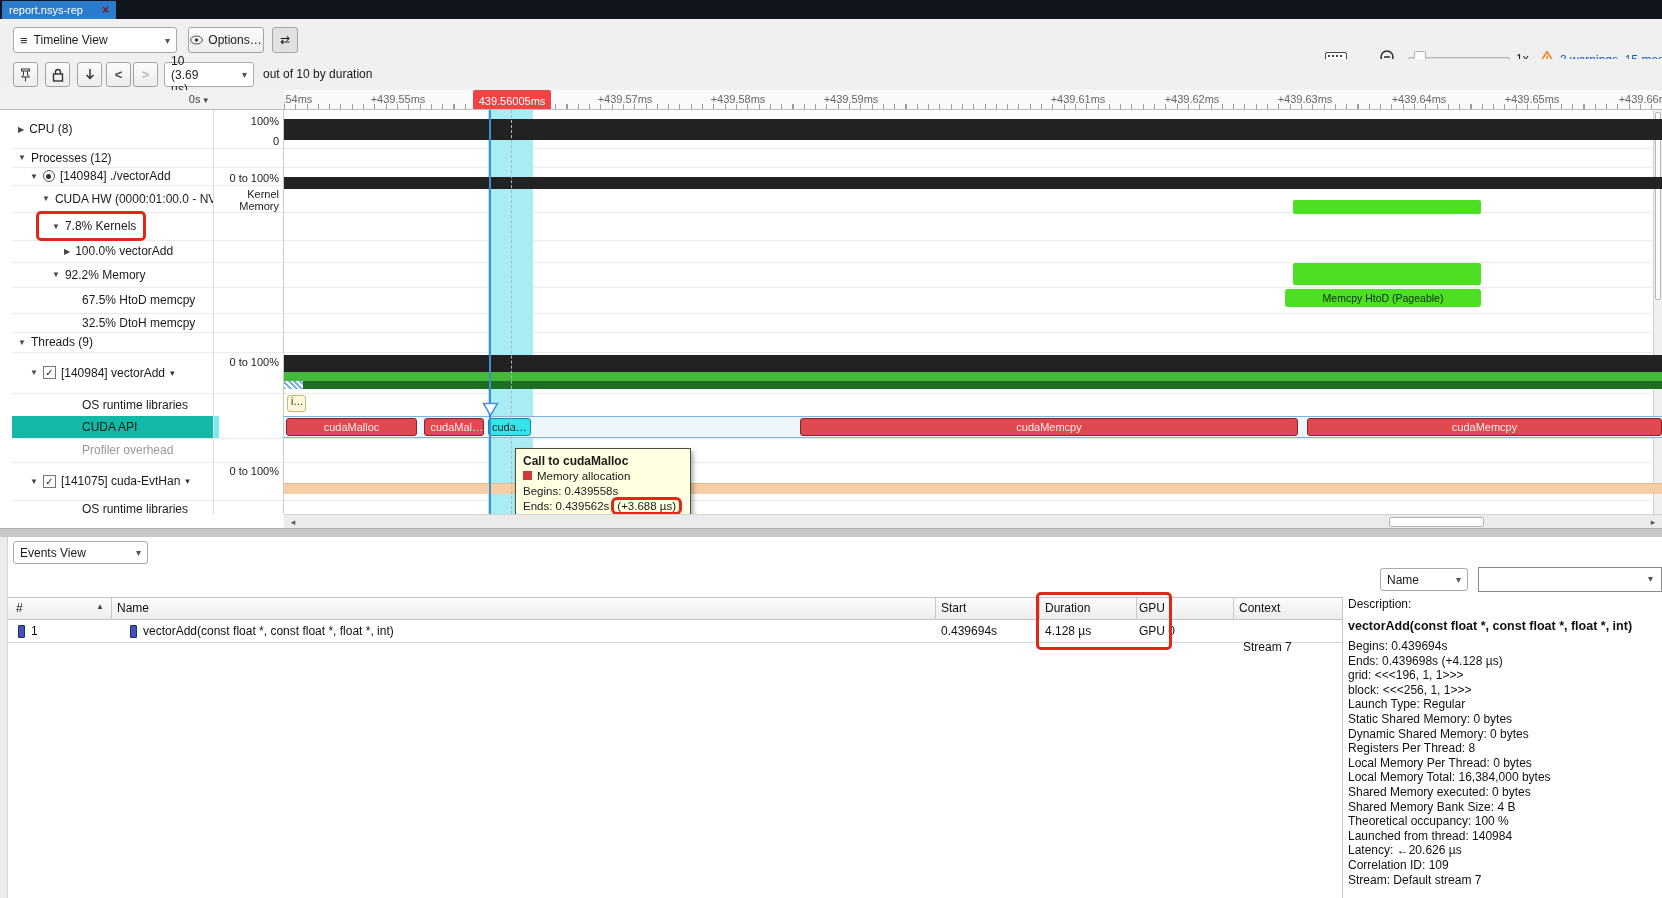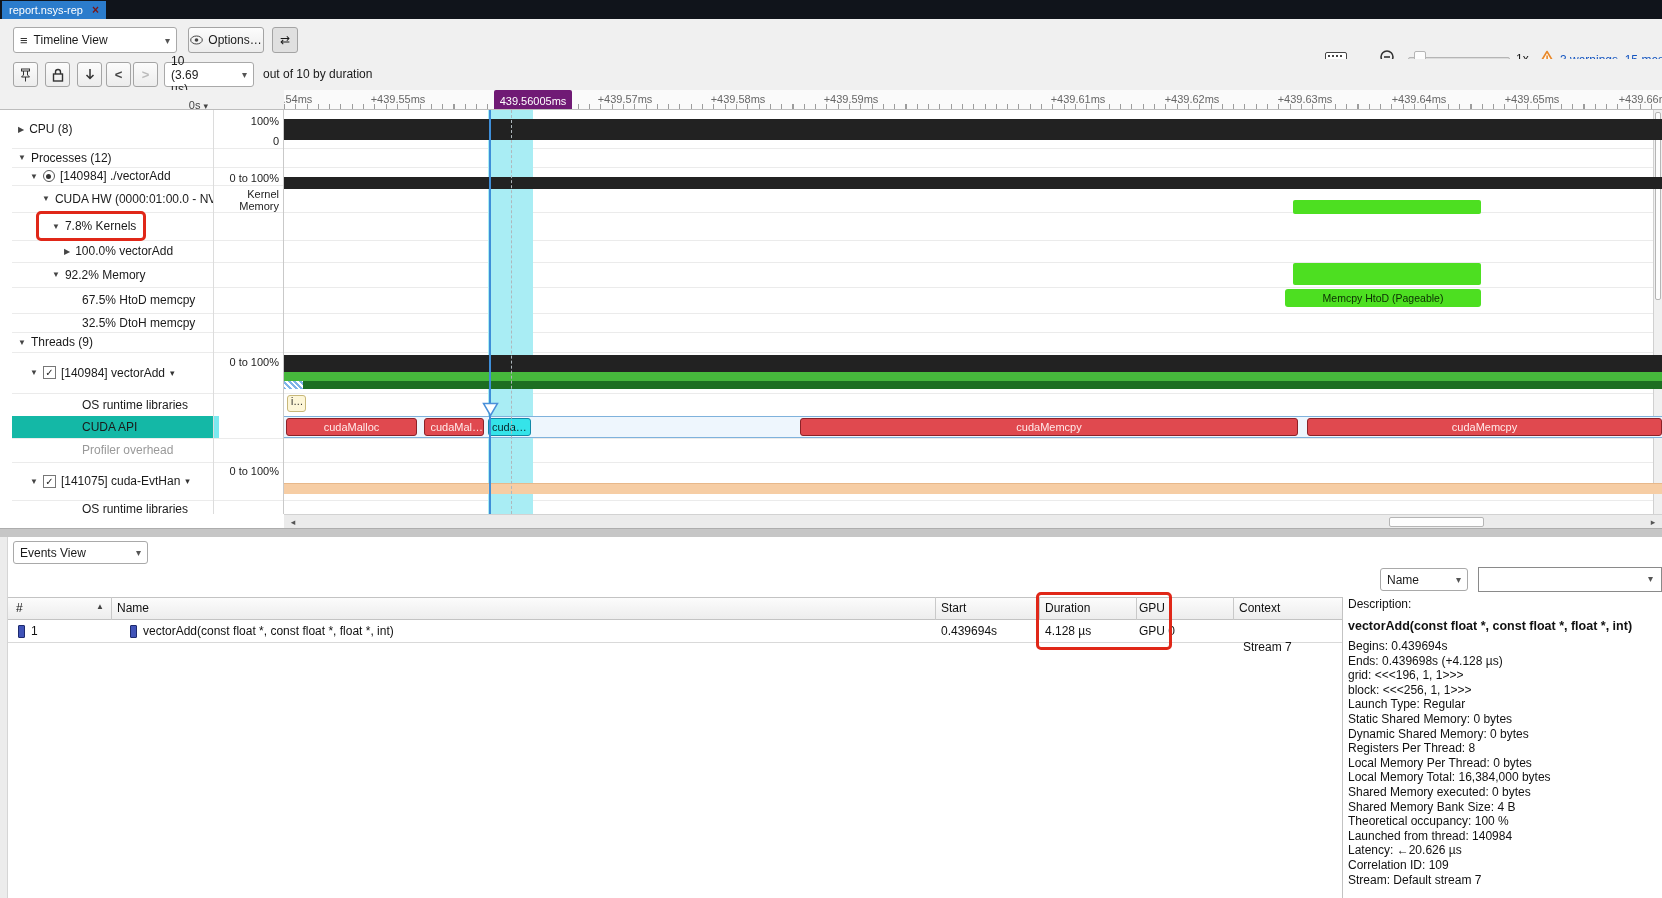--- a/index.html
+++ b/index.html
@@ -3,21 +3,21 @@
 <meta charset="utf-8">
 <style>
   html,body{margin:0;padding:0;background:#888;}
   #root{position:relative;width:1662px;height:898px;background:#f0f0f0;overflow:hidden;
         font-family:"Liberation Sans",sans-serif;color:#1a1a1a;}
   .a{position:absolute;}
   .nowrap{white-space:nowrap;overflow:hidden;}
   
   .tabbar{left:0;top:0;width:1662px;height:19px;background:#10141b;}
   .tab{left:2px;top:1px;height:18px;background:#2b7ccc;color:#fff;font-size:11px;
-       display:flex;align-items:center;padding:0 7px;gap:9px;}
+       display:flex;align-items:center;padding:0 7px;gap:19px;}
   .tab .close{color:#7a1515;font-weight:bold;font-size:12px;cursor:default;}
   
   .tb1{left:0;top:19px;width:1662px;height:40px;background:#f0f0f0;}
   .tb2{left:0;top:59px;width:1662px;height:31px;background:#f0f0f0;border-bottom:1px solid #cfcfcf;}
   .dd{box-sizing:border-box;border:1px solid #a9a9a9;border-radius:3px;background:#fff;
       display:flex;align-items:center;font-size:12px;padding:0 6px;gap:6px;}
   .dd .caret{margin-left:auto;color:#555;font-size:10px;}
   .btn{box-sizing:border-box;border:1px solid #a4a4a4;border-radius:3px;
        background:linear-gradient(#fcfcfc,#ececec);display:flex;align-items:center;
        justify-content:center;font-size:12px;gap:5px;}
@@ -26,22 +26,22 @@
   .chev{font-size:13px;font-weight:bold;color:#444;}
   .note{font-size:12px;color:#1a1a1a;}
   .link{color:#1455c0;text-decoration:underline;font-size:12px;white-space:nowrap;}
   
   .hdrleft{left:0;top:90px;width:284px;height:20px;background:#f1f1f1;border-bottom:1px solid #bdbdbd;box-sizing:border-box;}
   .ruler{left:284px;top:90px;width:1378px;height:20px;background:#fafafa;border-bottom:1px solid #bdbdbd;
          box-sizing:border-box;overflow:hidden;}
   .rlab{position:absolute;top:3px;transform:translateX(-50%);font-size:11px;color:#666;white-space:nowrap;}
   .ticks{position:absolute;left:0;bottom:0;width:1378px;height:5px;
          background:repeating-linear-gradient(to right,#9c9c9c 0 1px,transparent 1px 11.3px);}
-  .badge{position:absolute;top:0;left:189px;width:78px;height:22px;background:#701a75;color:#fff;
-         font-size:11px;border-radius:2px;display:flex;align-items:center;justify-content:center;z-index:5;margin-left:21px;}
+  .badge{position:absolute;top:0;left:189px;width:78px;height:22px;background:#ef4444;color:#fff;
+         font-size:11px;border-radius:2px;display:flex;align-items:center;justify-content:center;z-index:5;}
   
   .tl{left:0;top:110px;width:1662px;height:404px;background:#fff;overflow:hidden;}
   .sep{position:absolute;left:12px;width:1650px;height:1px;background:#ebebeb;}
   .colline{position:absolute;top:0;width:1px;height:404px;}
   .trow{position:absolute;left:12px;width:201px;display:flex;align-items:center;gap:5px;
         font-size:12px;box-sizing:border-box;overflow:hidden;white-space:nowrap;}
   .tw{font-size:8px;color:#444;flex:0 0 auto;}
   .vlab{position:absolute;left:213px;width:66px;text-align:right;font-size:11px;color:#222;}
   .chk{box-sizing:border-box;width:13px;height:13px;border:1px solid #777;background:#fff;
        font-size:10px;line-height:11px;text-align:center;color:#222;flex:0 0 auto;}
@@ -171,21 +171,21 @@
       <span class="chev" style="color:#bbb;">&gt;</span>
     </div>
     <div class="a dd" style="left:164px;top:3px;width:90px;height:25px;gap:37px;">
       <span>10 (3.69 µs)</span>
       <span class="caret">▾</span>
     </div>
     <span class="a note" style="left:263px;top:8px;">out of 10 by duration</span>
   </div>
 
   <div class="a hdrleft">
-    <span class="a" style="left:160px;top:3px;width:48px;text-align:right;font-size:11px;color:#444;margin-top:6px;">
+    <span class="a" style="left:160px;top:3px;width:48px;text-align:right;font-size:11px;color:#444;">
       <span>0s</span>
       <span style="font-size:9px;">▾</span>
     </span>
   </div>
   <div class="a ruler">
     <span class="rlab" style="left:1px;">+439.54ms</span>
     <span class="rlab" style="left:114px;">+439.55ms</span>
     <span class="rlab" style="left:341px;">+439.57ms</span>
     <span class="rlab" style="left:454px;">+439.58ms</span>
     <span class="rlab" style="left:567px;">+439.59ms</span>
@@ -332,20 +332,29 @@
     <div class="solid" style="left:284px;top:373px;width:1378px;height:11px;background:#f6cda4;border-top:1px solid #e8b88a;box-sizing:border-box;"></div>
 
     <div class="cursorline" style="left:489px;top:0;height:404px;"></div>
     <div class="dotline" style="left:511px;top:0;height:404px;"></div>
     <span class="a tri-marker" style="left:482px;top:292px;">
       <svg width="17" height="15" viewBox="0 0 17 15">
           <path d="M1.5 1.5 L15.5 1.5 L8.5 13.5 Z" fill="#fff" stroke="#4a90d9" stroke-width="1.5"></path>
         </svg>
     </span>
 
+    <div class="tip" style="left:515px;top:338px;">
+      <div class="t">Call to cudaMalloc</div>
+      <div><span class="sq"></span><span>Memory allocation</span></div>
+      <div>Begins: 0.439558s</div>
+      <div style="white-space:nowrap;">
+        <span>Ends: 0.439562s</span><span class="delta">(+3.688 µs)</span>
+      </div>
+
+    </div>
 
     <div class="annot" style="left:36px;top:101px;width:104px;height:24px;"></div>
 
     <div class="a" style="left:1653px;top:0;width:9px;height:404px;background:#f0f0f0;border-left:1px solid #d0d0d0;box-sizing:border-box;">
       <div class="thumb" style="left:1px;top:2px;width:6px;height:188px;"></div>
     </div>
   </div>
 
   <div class="a" style="left:0;top:514px;width:284px;height:14px;background:#fff;"></div>
   <div class="a hscroll">

